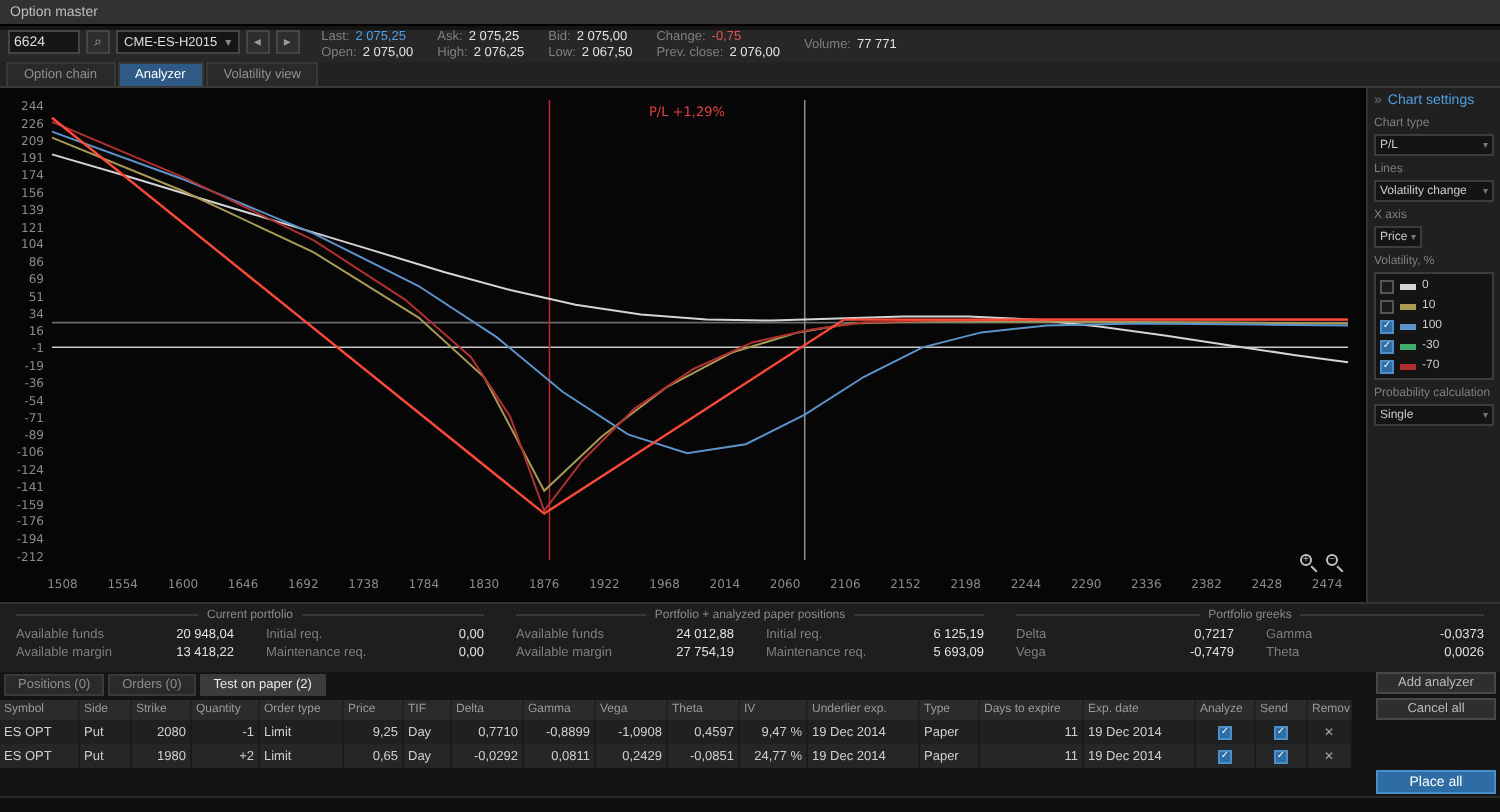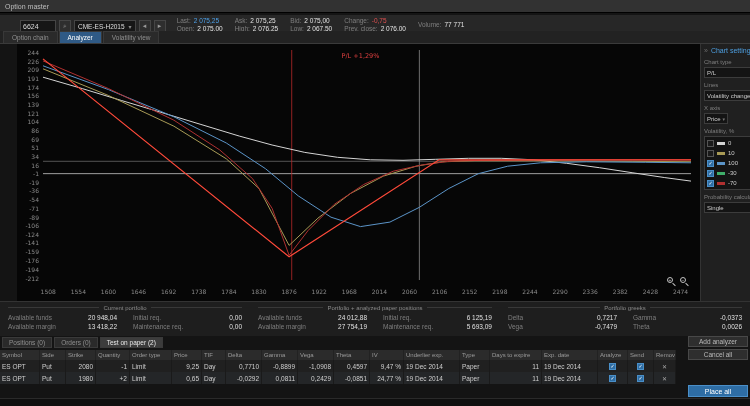--- a/index.html
+++ b/index.html
@@ -1,34 +1,34 @@
 <!DOCTYPE html>
 <html><head>
 <meta charset="utf-8">
 <style>
   *{margin:0;padding:0;box-sizing:border-box}
   html,body{width:750px;height:406px;overflow:hidden}
   body{background:#141414;font-family:"Liberation Sans",sans-serif;color:#c8c8c8;position:relative;font-size:7px}
   .titlebar{position:absolute;top:0;left:0;right:0;height:13px;background:#323232;display:flex;align-items:center;padding:0 5px;color:#bdbdbd;border-bottom:1px solid #000;font-size:7px}
-  .toolbar{position:absolute;top:15px;height:18px;left:0;right:0;background:#272727;display:flex;align-items:flex-end;gap:3px;padding:0 20px;border-bottom:1px solid #1a1a1a}
+  .toolbar{position:absolute;top:15px;height:18px;left:0;right:0;background:#272727;display:flex;align-items:flex-start;gap:3px;padding:0 4px;border-bottom:1px solid #1a1a1a}
   .sym-input{width:36px;height:12px;background:#161616;border:1px solid #454545;color:#ddd;font-size:7px;padding:0 2px;font-family:"Liberation Sans",sans-serif}
   .combo{height:12px;background:#161616;border:1px solid #454545;color:#ddd;display:flex;align-items:center;padding:0 3px;gap:4px;font-size:6.5px;white-space:nowrap}
   .combo .arr{color:#888;font-size:6px}
   .icon-btn{width:12px;height:12px;background:#2e2e2e;border:1px solid #454545;color:#999;display:flex;align-items:center;justify-content:center;font-size:7px;flex:0 0 auto}
   .quotes{display:flex;gap:12px;margin-left:8px}
   .qcol{display:flex;flex-direction:column;justify-content:center;gap:1px}
   .qpair{display:flex;gap:3px;align-items:baseline;white-space:nowrap}
   .qlabel{color:#7f7f7f;font-size:6.5px}
   .qvalue{color:#e2e2e2;font-size:6.5px}
   .qvalue.blue{color:#4da0e8}
   .qvalue.red{color:#e05050}
   .tabsrow{position:absolute;top:31px;height:13px;left:0;right:0;background:#222;display:flex;align-items:flex-end;padding-left:3px;gap:1px;border-bottom:1px solid #3a3a3a}
   .tab{padding:0 8px;height:12px;display:flex;align-items:center;background:#2a2a2a;color:#909090;font-size:6.5px;border:1px solid #383838;border-bottom:none;white-space:nowrap}
   .tab.active{background:#2f5a86;color:#fff}
-  .main{position:absolute;top:44px;left:17px;right:0;height:257px;display:flex}
+  .main{position:absolute;top:44px;left:0;right:0;height:257px;display:flex}
   .chart-wrap{position:relative;width:684px;height:257px;background:#060606;border-right:1px solid #333;flex:0 0 auto}
   .zoom-icons{position:absolute;right:12px;bottom:16px;display:flex;gap:5px;align-items:center}
   .mag{width:8px;height:8px;position:relative}
   .mag .lens{position:absolute;left:0;top:0;width:6px;height:6px;border:1px solid #c0c0c0;border-radius:50%;display:flex;align-items:center;justify-content:center;font-size:5px;color:#c0c0c0;line-height:1}
   .mag .handle{position:absolute;width:4px;height:1px;background:#c0c0c0;transform:rotate(45deg);right:-1px;bottom:0}
   .sidebar{flex:1;background:#202020;padding:3px 3px;display:flex;flex-direction:column;gap:2px}
   .sb-title{color:#4d9fe0;font-size:7px;display:flex;gap:3px;align-items:center;margin-bottom:1px}
   .sb-title .col-ic{color:#6a6a6a}
   .sb-label{color:#7f7f7f;font-size:6px;margin-top:2px;white-space:nowrap}
   .sb-select{height:11px;background:#141414;border:1px solid #3c3c3c;color:#ccc;font-size:6px;display:flex;align-items:center;justify-content:space-between;padding:0 2px;white-space:nowrap}

